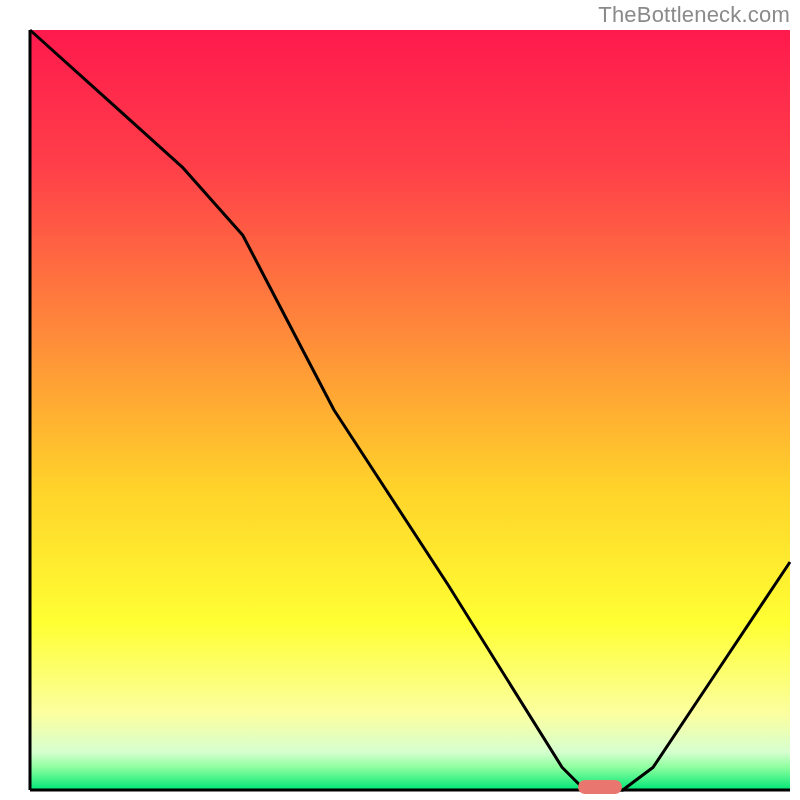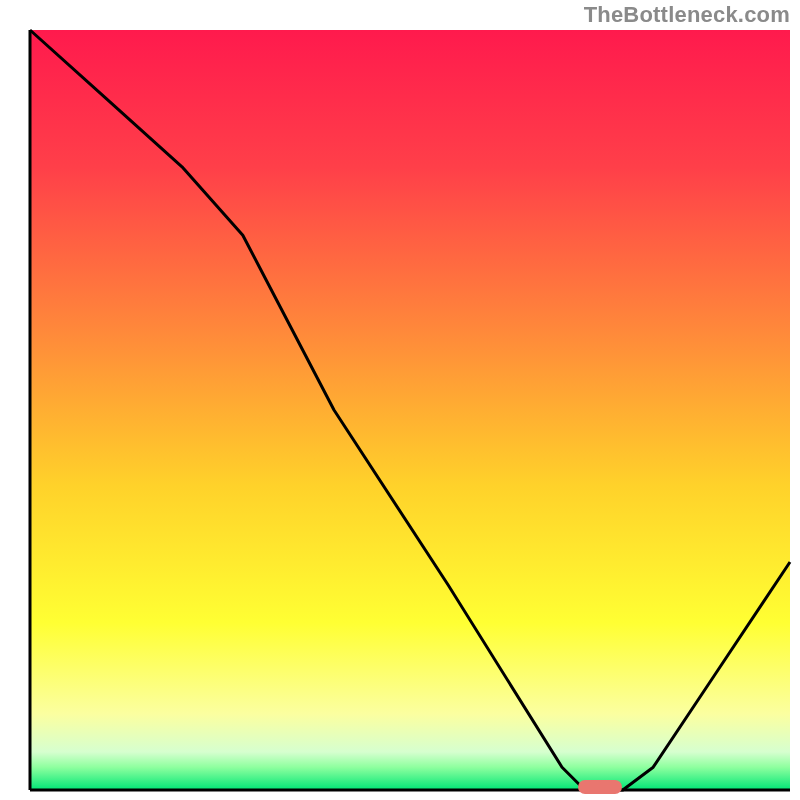--- a/index.html
+++ b/index.html
@@ -14,21 +14,21 @@
     position: relative;
     width: 800px;
     height: 800px;
   }
   .watermark {
     position: absolute;
     top: 2px;
     right: 10px;
     font-family: Arial, Helvetica, sans-serif;
     font-size: 22px;
-    font-weight: 700;
+    font-weight: 400;
     color: #8a8a8a;
     letter-spacing: 0.2px;
   }
   svg {
     position: absolute;
     top: 0;
     left: 0;
   }
 </style>
 </head>

